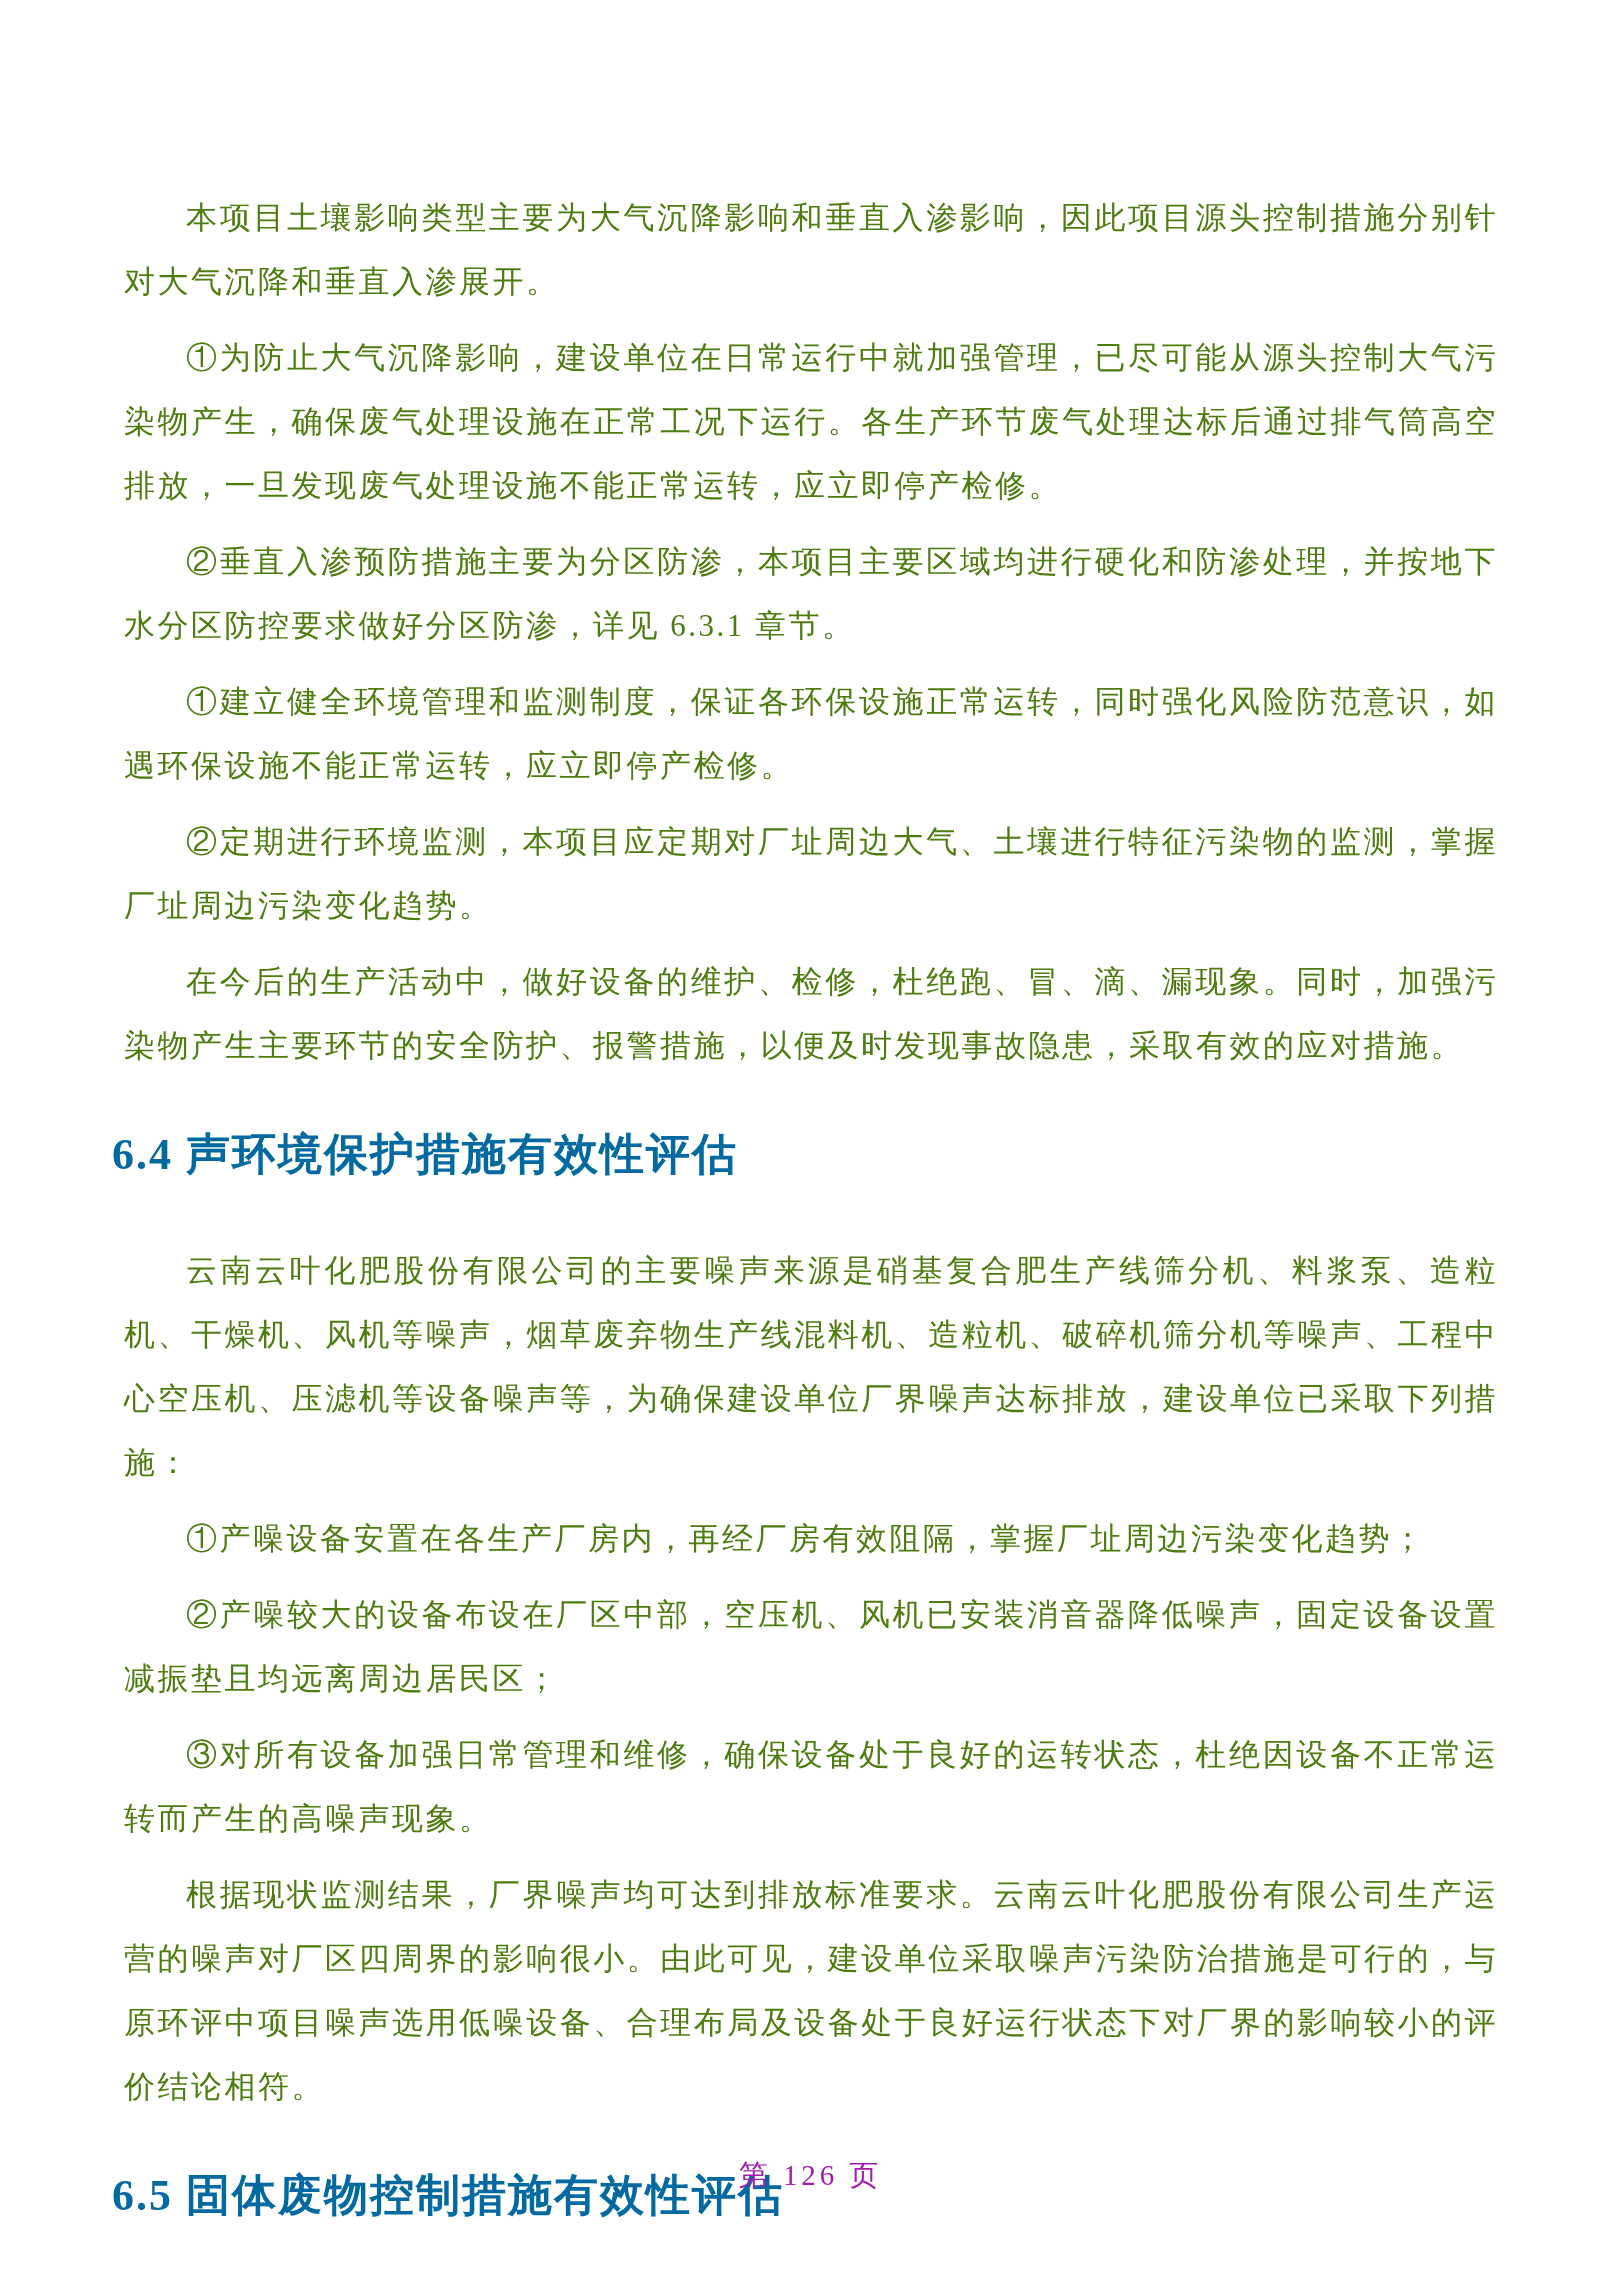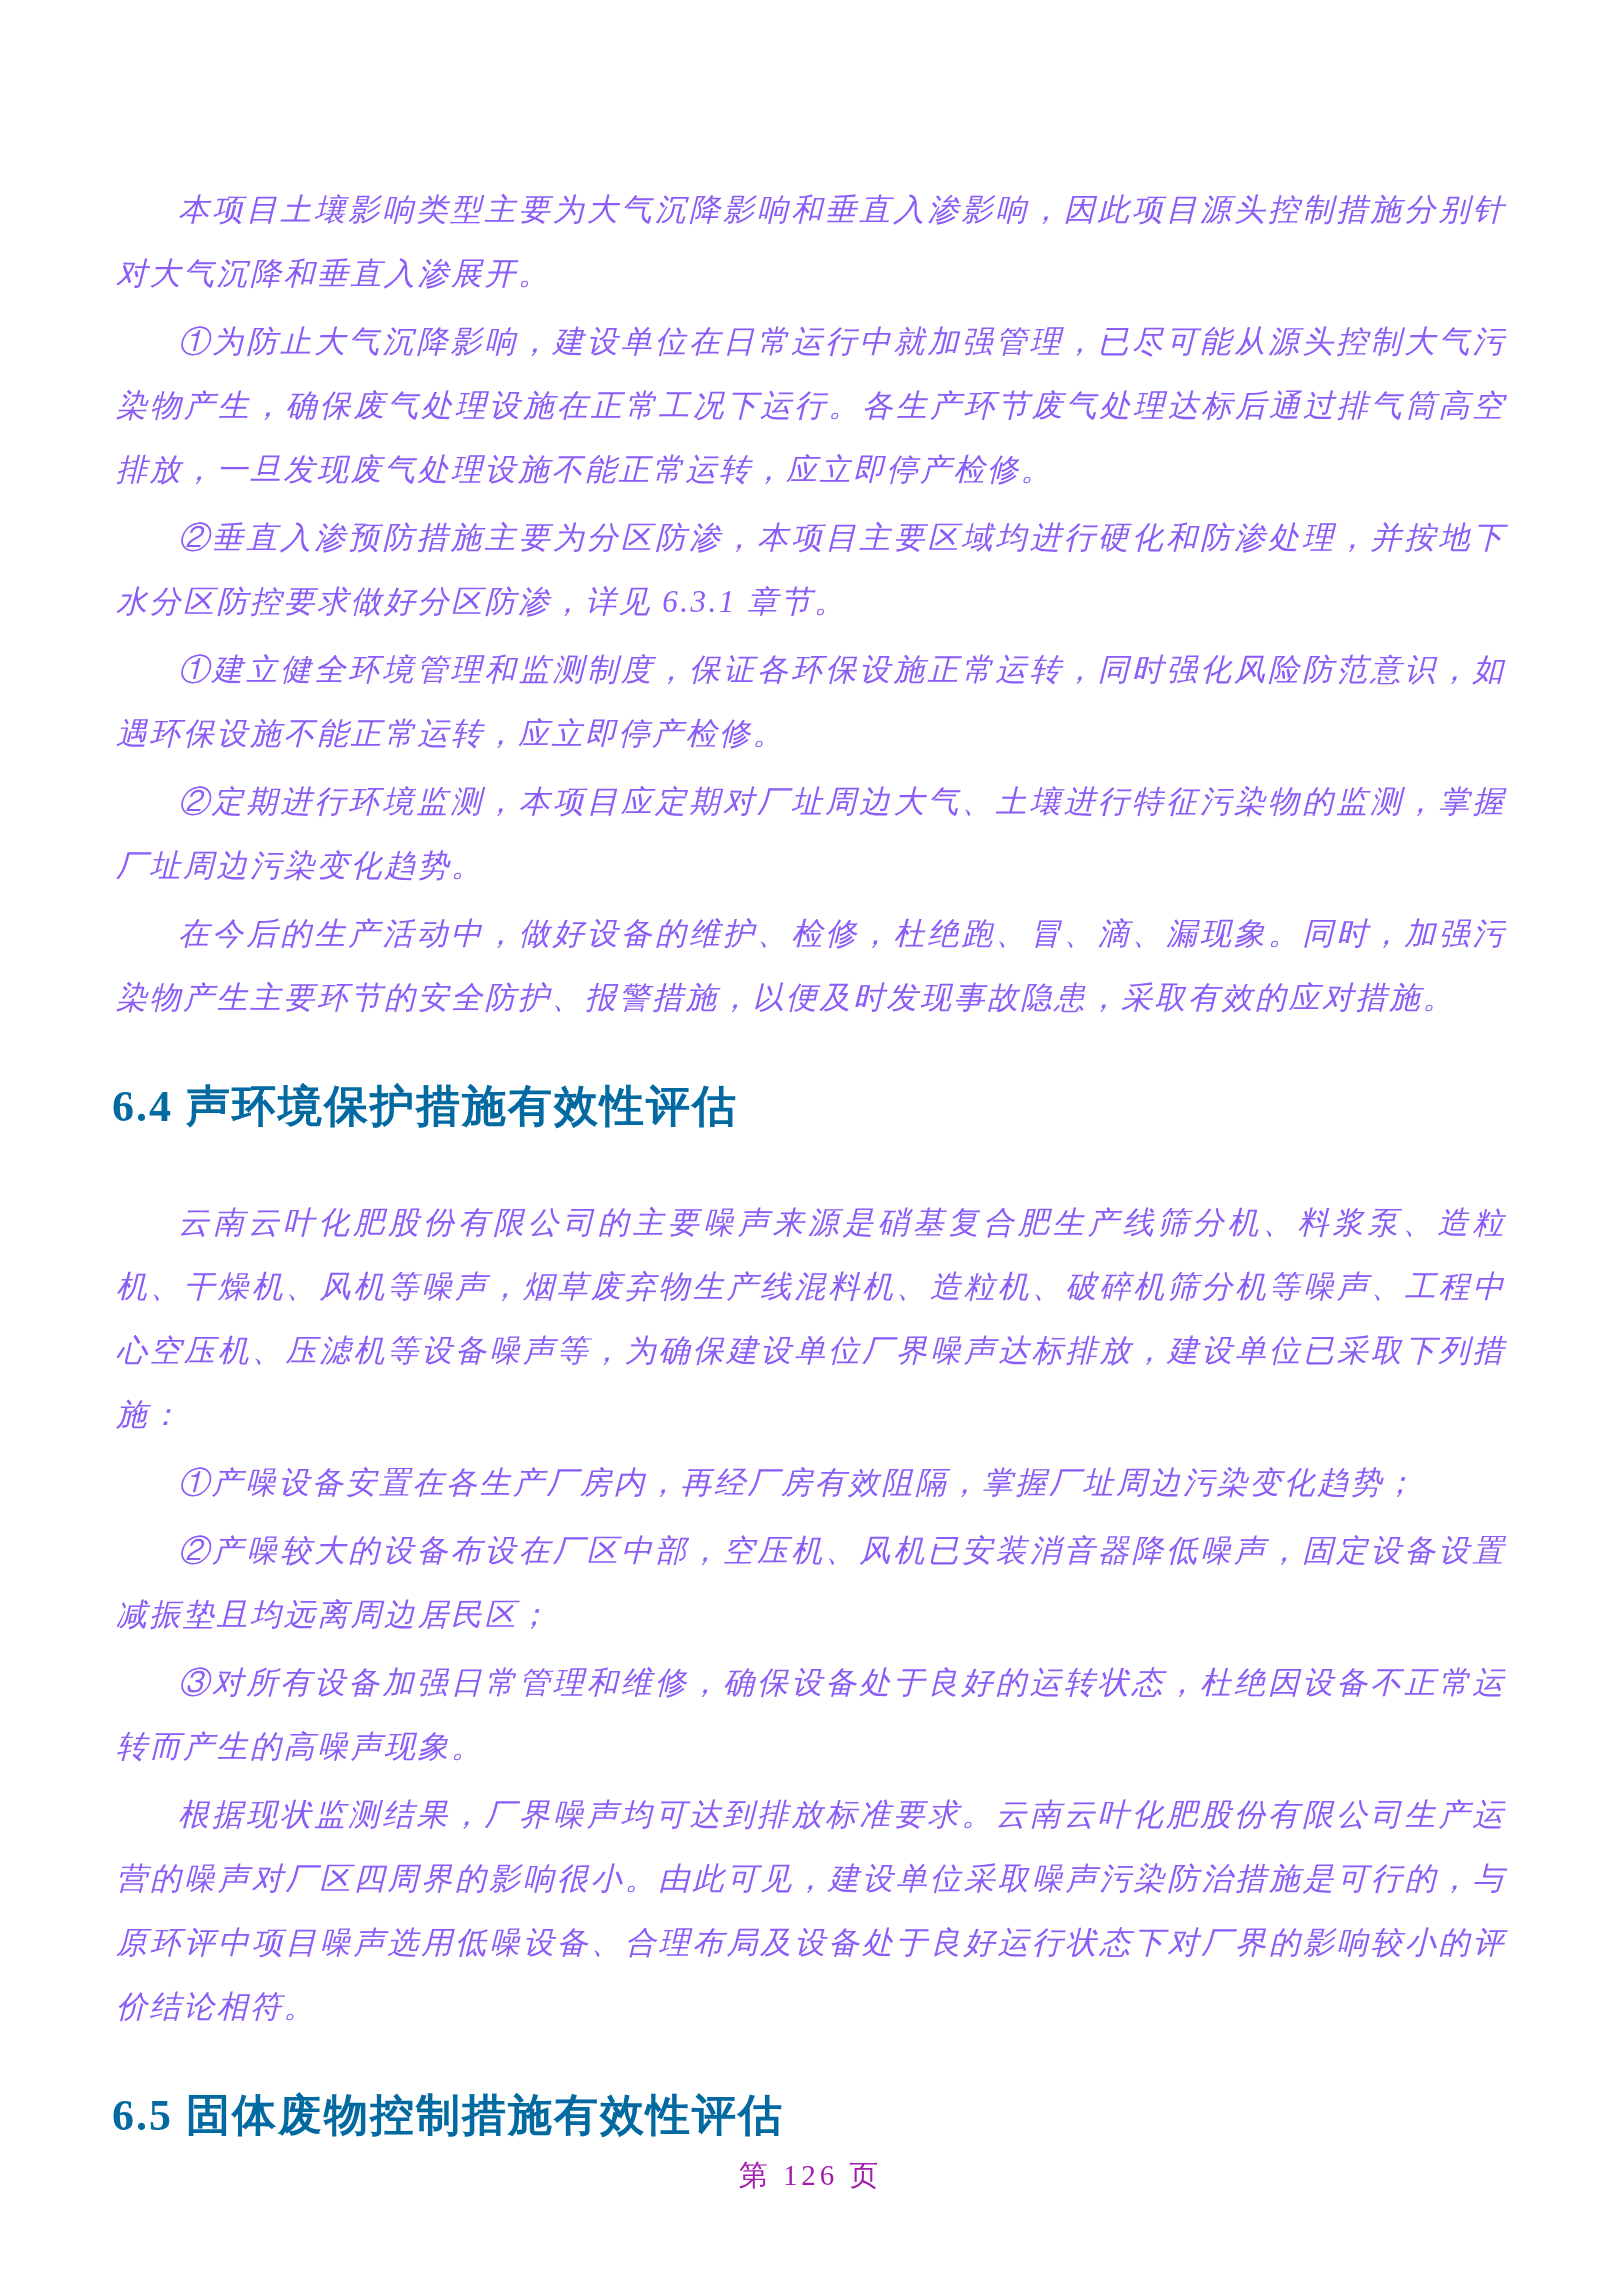--- a/index.html
+++ b/index.html
@@ -16,28 +16,27 @@
     font-family: "Liberation Serif", "DejaVu Serif", serif;
     overflow: hidden;
   }
   .content {
     position: absolute;
     left: 112px;
     top: 174px;
     width: 1398px;
   }
   p.body {
-    margin: 4px;
+    margin: 12px;
     font-size: 31px;
     line-height: 64px;
     letter-spacing: 2.5px;
     text-align: justify;
     text-indent: 2em;
-    color: #8b5cf6;
-    font-style: italic;
+    color: #4d7c0f;
   }
   h2.sec {
     margin: 49px 0 57px 0;
     font-size: 44px;
     line-height: 55px;
     font-weight: bold;
     letter-spacing: 2px;
     color: #0369a1;
     font-family: "Liberation Serif", "DejaVu Serif", serif;
   }

